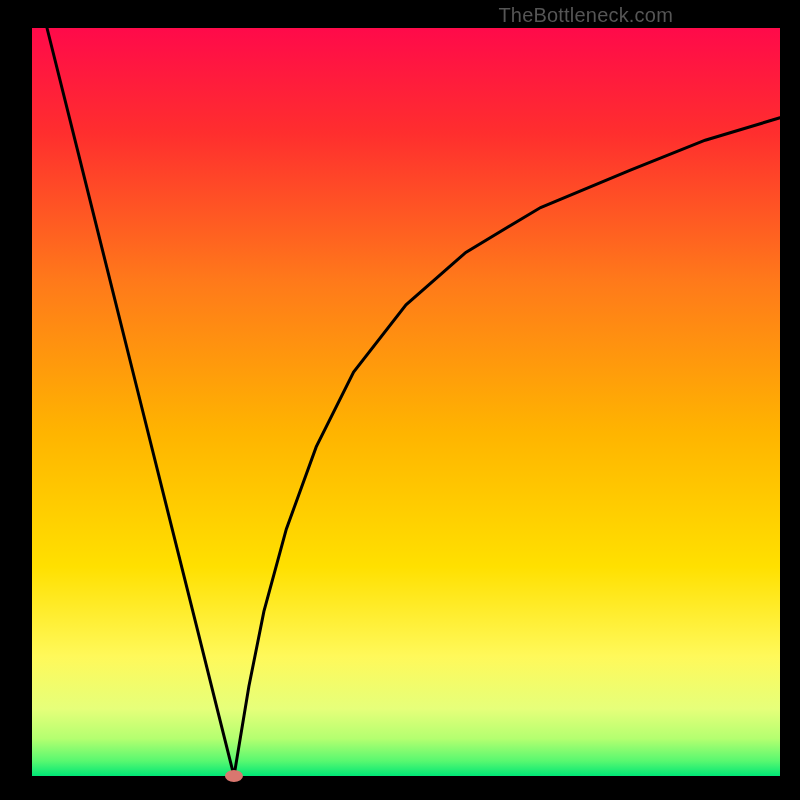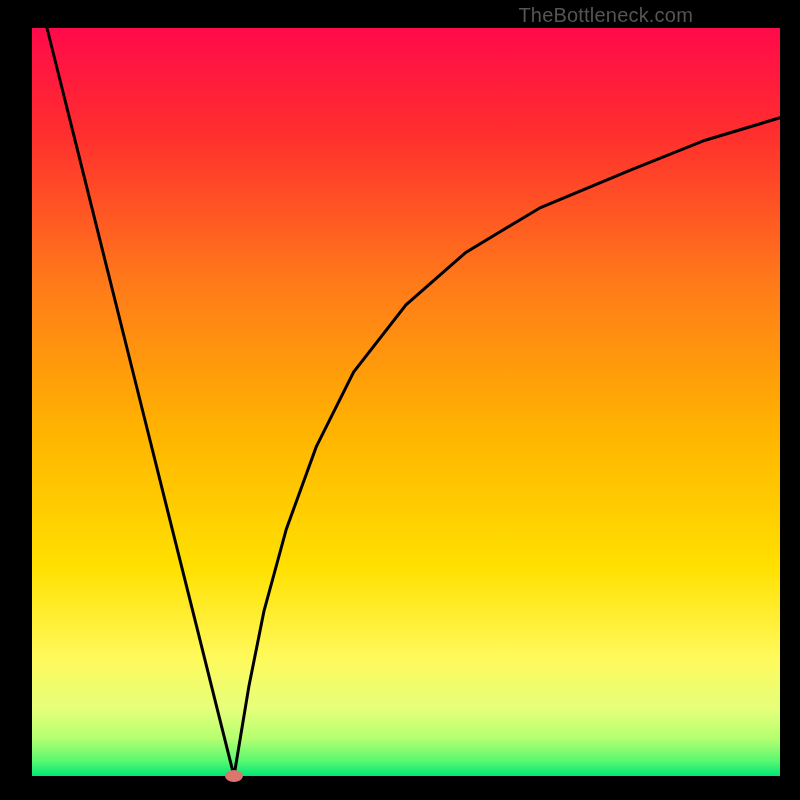--- a/index.html
+++ b/index.html
@@ -9,21 +9,20 @@
     height: 800px;
     background: #000;
     overflow: hidden;
     font-family: Arial, Helvetica, sans-serif;
   }
   .frame {
     position: relative;
     width: 683px;
     height: 800px;
     background: #000;
-    padding-left: 20px;
   }
   .watermark {
     position: absolute;
     top: 4px;
     right: 10px;
     color: #555;
     font-size: 20px;
     font-weight: 500;
     letter-spacing: 0.2px;
     z-index: 5;

